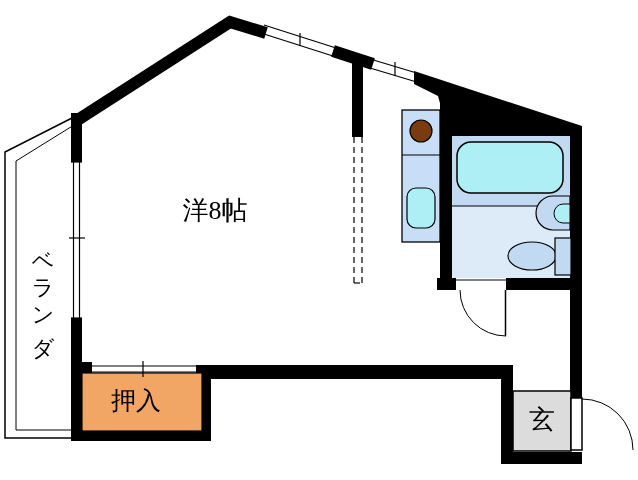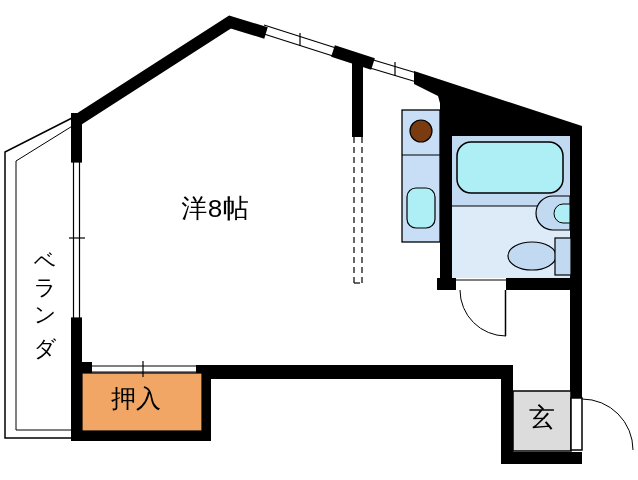--- a/index.html
+++ b/index.html
@@ -1,20 +1,20 @@
 <!DOCTYPE html>
 <html><head>
 <meta charset="utf-8">
 <style>
   html,body{margin:0;padding:0;background:#ffffff;}
   #stage{
     position:relative;
     width:638px;height:480px;
     background:#eab308;
-    font-family:Liberation Mono, monospace;
+    font-family:Liberation Serif, serif;
     overflow:hidden;
   }
   #plan-svg{position:absolute;left:0;top:0;width:638px;height:480px;}
   .plan-label{
     position:absolute;
     color:#000;
     text-align:center;
     line-height:1.15;
     white-space:nowrap;
     user-select:none;

